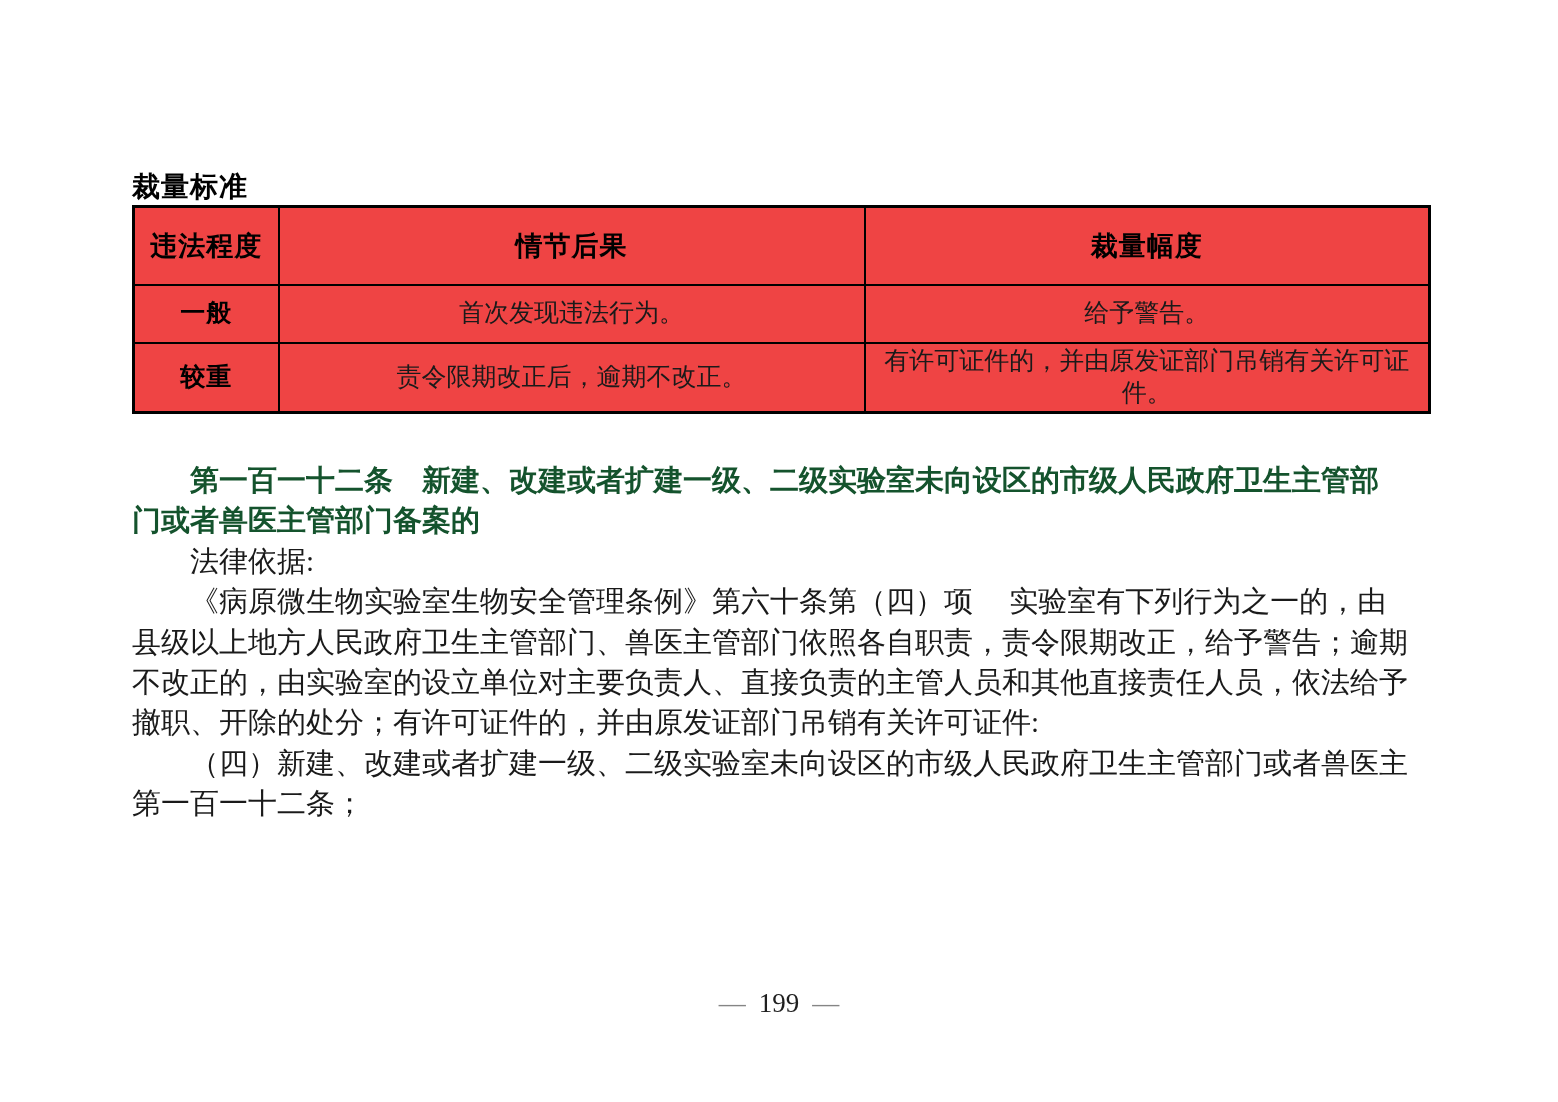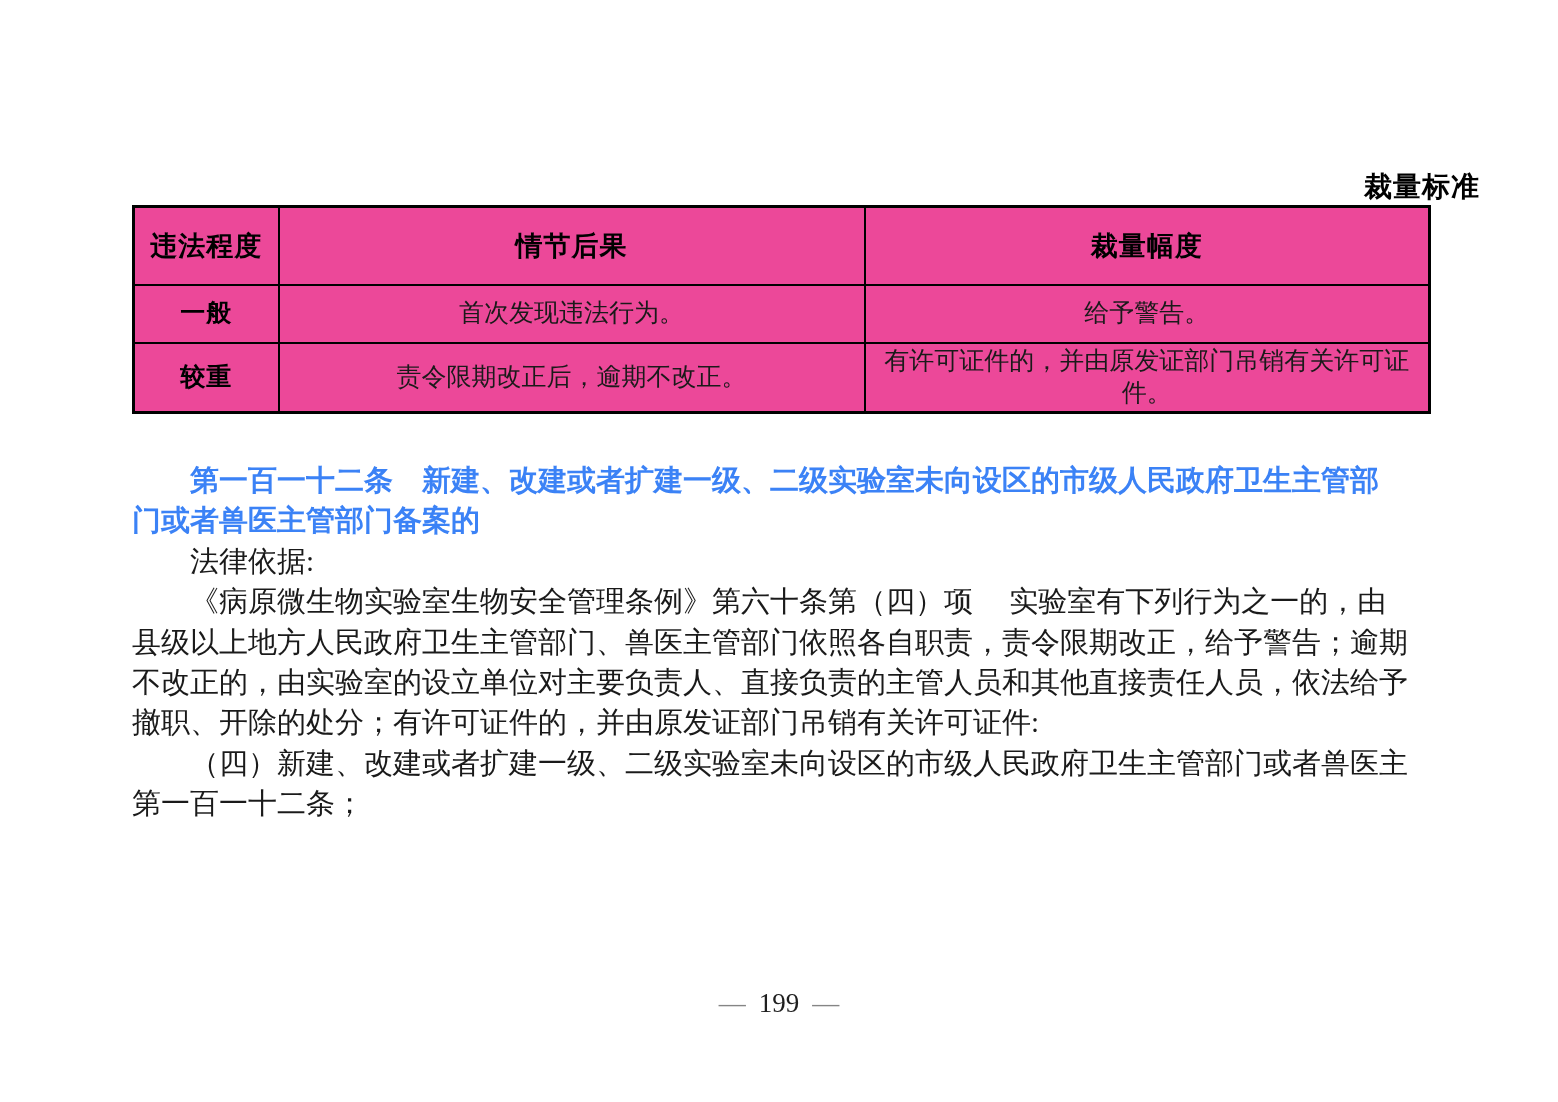--- a/index.html
+++ b/index.html
@@ -13,21 +13,21 @@
     color: #1a1a1a;
     overflow: hidden;
   }
 
   
   .doc-title {
     position: absolute;
     left: 132px;
     top: 168px;
     width: 1348px;
-    text-align: right;
+    text-align: left;
     font-family: "Liberation Sans", sans-serif;
     font-weight: 700;
     font-size: 28px;
     color: #000000;
     letter-spacing: 1px;
   }
 
   
   .standards-table {
     position: absolute;
@@ -35,21 +35,21 @@
     top: 205px;
     width: 1296px;
     border-collapse: collapse;
     table-layout: fixed;
     border: 3px solid #000000;
   }
   .standards-table th,
   .standards-table td {
     border: 2px solid #000000;
     vertical-align: middle;
-    background: #ec4899;
+    background: #ef4444;
   }
   .standards-table th {
     font-family: "Liberation Sans", sans-serif;
     font-weight: 700;
     font-size: 27px;
     color: #000000;
     text-align: center;
     height: 78px;
     letter-spacing: 1px;
   }
@@ -79,21 +79,21 @@
     font-size: 29px;
     line-height: 40.4px;
     color: #1a1a1a;
     text-align: left;
     white-space: nowrap;
   }
   .body-text .line { height: 40.4px; }
   .body-text .line.indent { text-indent: 2em; }
   .body-text .line.bold {
     font-weight: 700;
-    color: #3b82f6;
+    color: #14532d;
   }
 
   
   .footer {
     position: absolute;
     left: 0;
     top: 988px;
     width: 1558px;
     text-align: center;
     font-size: 27px;

